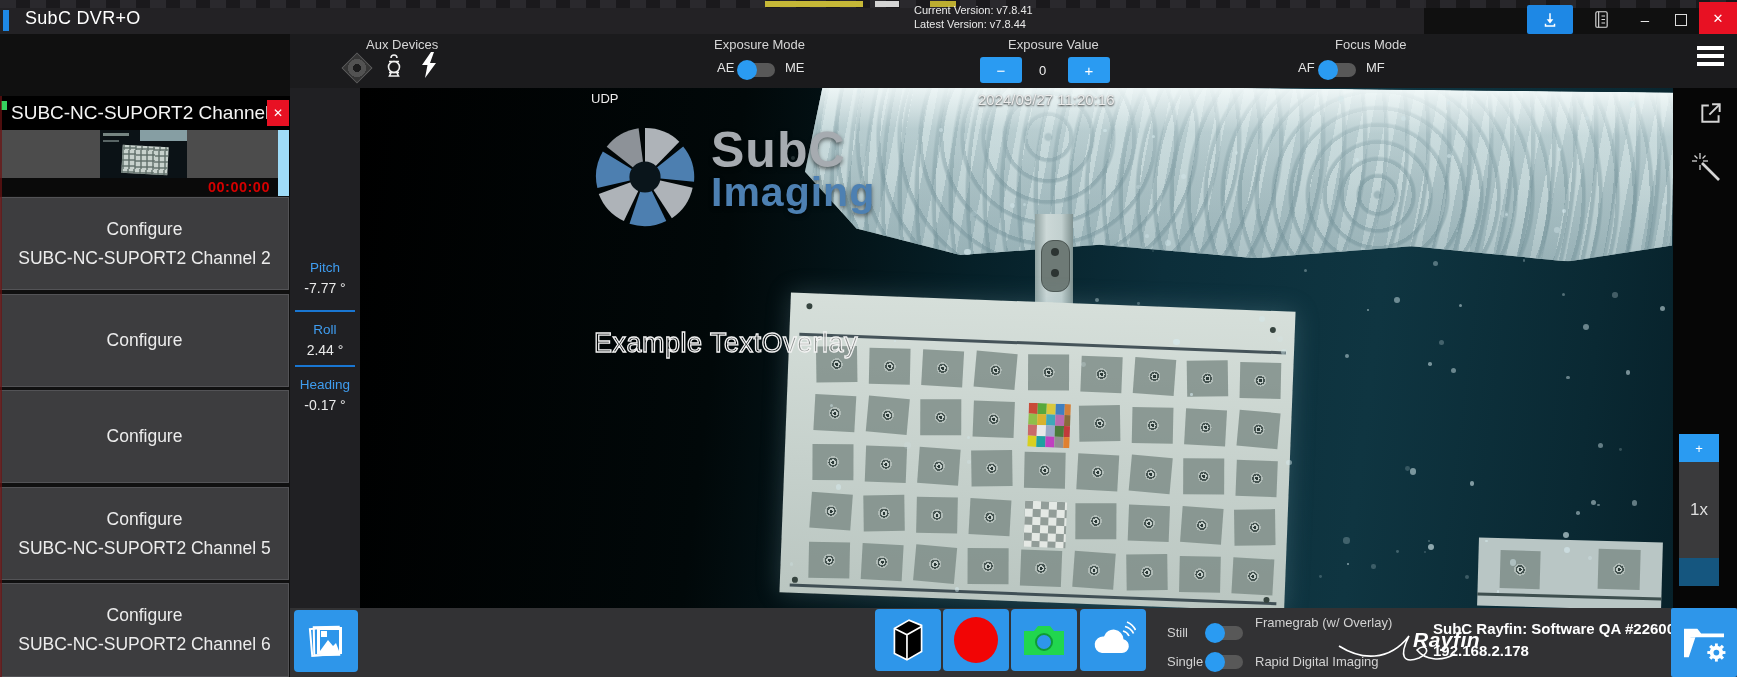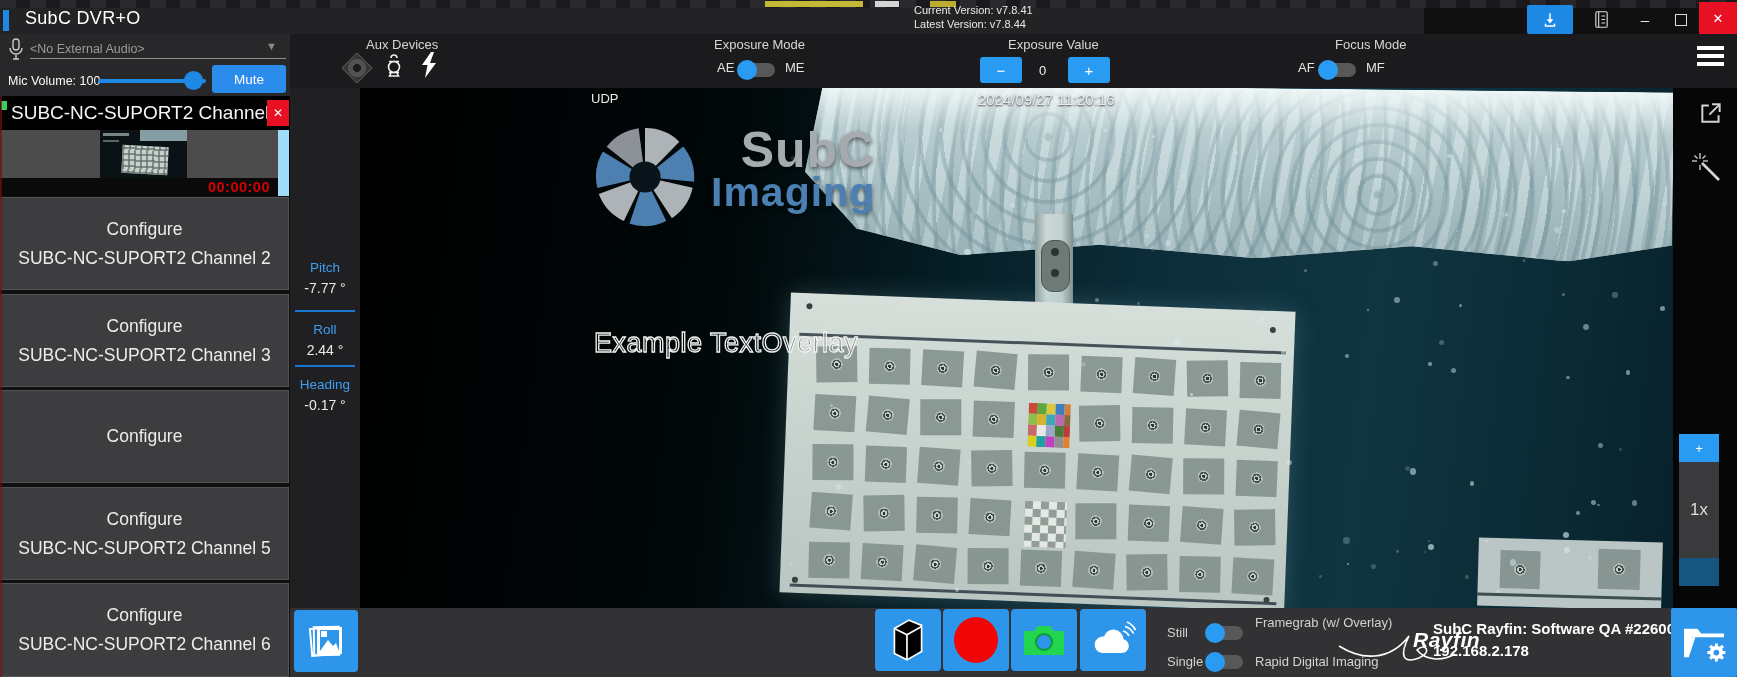--- a/index.html
+++ b/index.html
@@ -93,21 +93,21 @@
   .colorchecker{left:242px;top:101px;width:42px;height:44px;overflow:hidden;}
   .colorchecker span{position:absolute;width:9px;height:9px;}
   .v-shelf{left:1118px;top:452px;width:184px;height:68px;background:#b9c6c5;transform:rotate(1.6deg);}
   .v-shelf .sline{position:absolute;left:0;top:55px;width:184px;height:3px;background:#283a3a;opacity:.85;}
   .v-bubbles{left:0;top:0;width:1313px;height:520px;pointer-events:none;}
   .v-bubbles span{position:absolute;border-radius:50%;background:#d6eaee;}
   .v-udp{left:231px;top:3px;color:#ececec;font-size:13px;text-shadow:0 1px 2px rgba(0,0,0,.8);}
   .v-ts{left:618px;top:3px;color:#ececec;font-size:15px;text-shadow:0 1px 2px rgba(0,0,0,.8);}
   .v-logo{left:233px;top:37px;display:flex;align-items:flex-start;}
   .v-logo-text{margin-left:14px;text-shadow:0 2px 4px rgba(0,0,0,.55);}
-  .v-logo-l1{font-size:50px;line-height:50px;font-weight:bold;color:#a6abb0;letter-spacing:1px;text-align:right;}
+  .v-logo-l1{font-size:50px;line-height:50px;font-weight:bold;color:#a6abb0;letter-spacing:1px;}
   .v-logo-l2{font-size:41px;line-height:42px;font-weight:bold;color:#4d80b2;letter-spacing:1px;margin-top:-4px;}
   .v-textoverlay{left:234px;top:240px;font-size:27px;letter-spacing:.5px;color:rgba(12,12,12,.35);
     -webkit-text-stroke:1.3px #f2f2f2;}
   
   .rightstrip{left:1673px;top:88px;width:64px;height:520px;background:#060606;}
   .zoom-plus{left:6px;top:346px;width:40px;height:28px;background:#2a9bf2;color:#fff;font-size:13px;
     display:flex;align-items:center;justify-content:center;}
   .zoom-panel{left:6px;top:374px;width:40px;height:96px;background:#3a3a3c;color:#dedede;font-size:17px;
     display:flex;align-items:center;justify-content:center;}
   .zoom-minus{left:6px;top:470px;width:40px;height:28px;background:#15567f;}
@@ -197,33 +197,20 @@
     </div>
     <div class="a tog-label" style="left:1076px;top:26px;">MF</div>
 
     <div class="a hamburger" style="left:1407px;top:12px;">
       <div></div>
         <div></div>
         <div></div>
     </div>
   </div>
 
-  <div class="a audio">
-    <svg class="a" style="left:8px;top:4px;" width="16" height="24" viewBox="0 0 16 24" fill="none" stroke="#c9c9c9" stroke-width="1.4">
-      <rect x="5" y="1" width="6" height="11" rx="3"></rect>
-      <path d="M2 10a6 6 0 0 0 12 0M8 17v4M5 21h6"></path>
-    </svg>
-    <div class="a audio-src">&lt;No External Audio&gt;</div>
-    <div class="a audio-caret">▼</div>
-    <div class="a audio-line"></div>
-    <div class="a mic-label">Mic Volume: 100</div>
-    <div class="a sl-track"></div>
-    <div class="a sl-knob"></div>
-    <div class="a mute">Mute</div>
-  </div>
 
   <div class="a chhead">
     <div class="a chhead-dot"></div>
     <div class="a chhead-text">SUBC-NC-SUPORT2 Channel 1</div>
     <div class="a chclose">✕</div>
   </div>
   <div class="a thumbrow">
     <div class="a thumb-side" style="left:0;"></div>
     <div class="a thumb-img">
       <div class="a thumb-glow"></div>
@@ -237,21 +224,20 @@
     </div>
     <div class="a vscroll"></div>
   </div>
 
   <div class="a cfg" style="top:197px;">
     <span>Configure</span>
     <span>SUBC-NC-SUPORT2 Channel 2</span>
   </div>
   <div class="a cfg" style="top:294px;">
     <span>Configure</span>
-    <span>SUBC-NC-SUPORT2 Channel 3</span>
   </div>
   <div class="a cfg" style="top:390px;">
     <span>Configure</span>
   </div>
   <div class="a cfg" style="top:487px;">
     <span>Configure</span>
     <span>SUBC-NC-SUPORT2 Channel 5</span>
   </div>
   <div class="a cfg" style="top:583px;height:94px;">
     <span>Configure</span>

